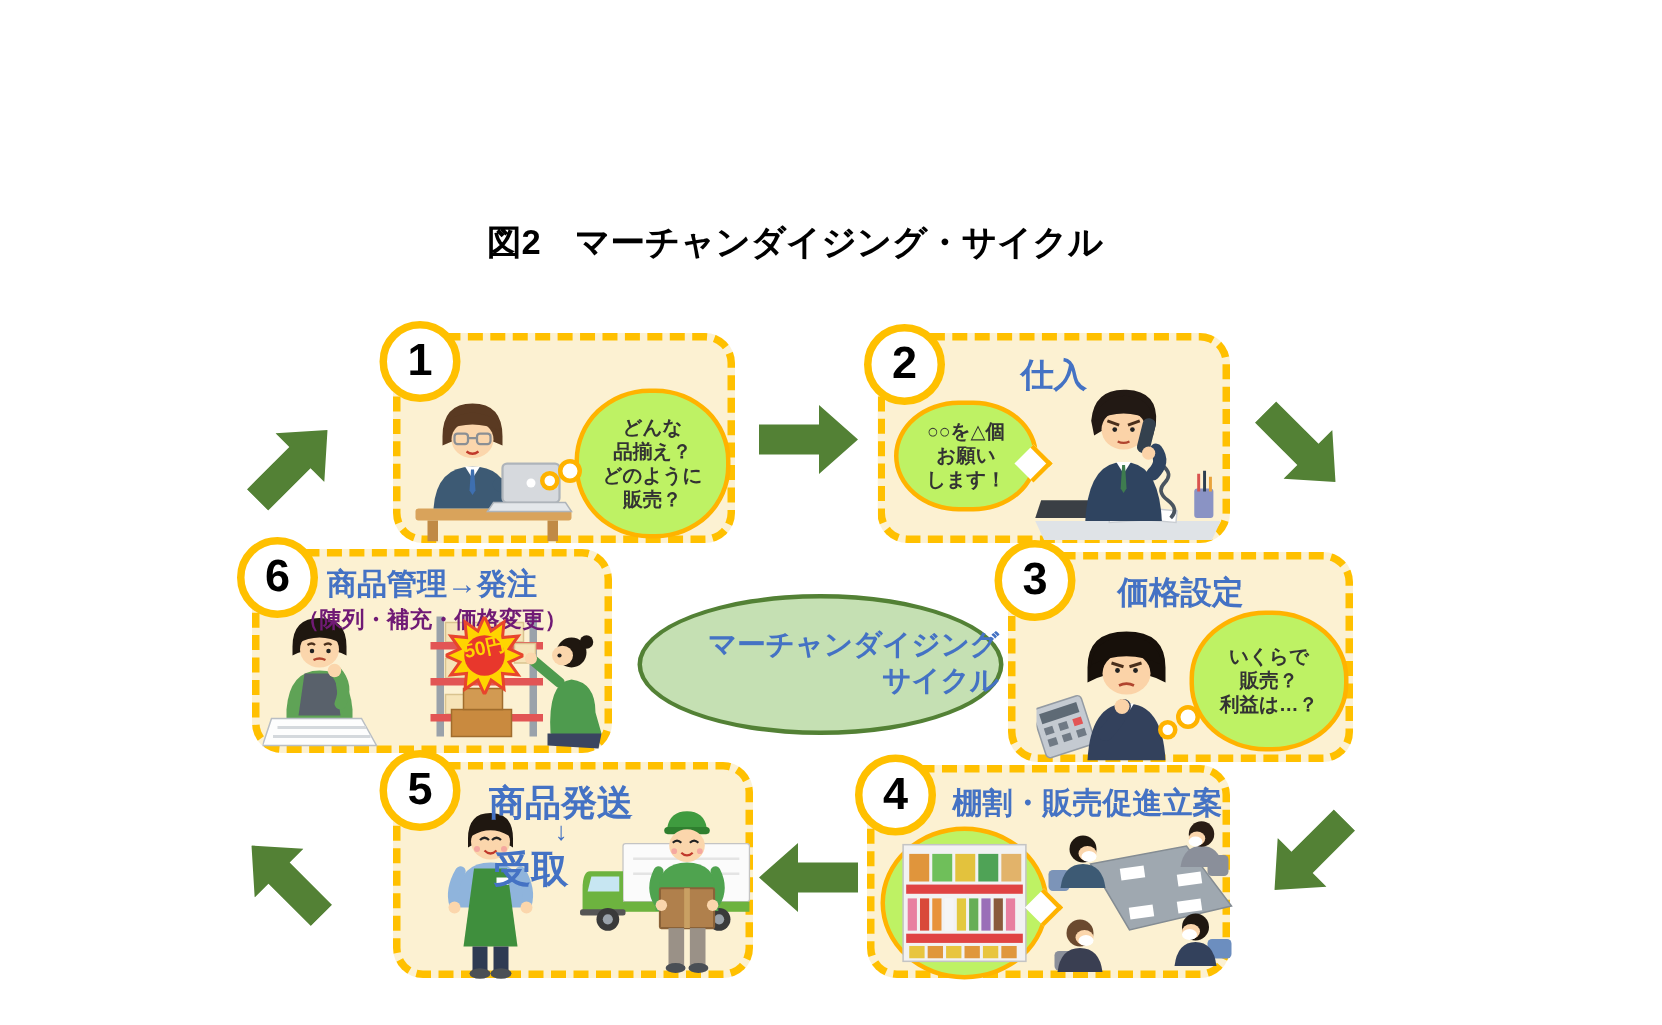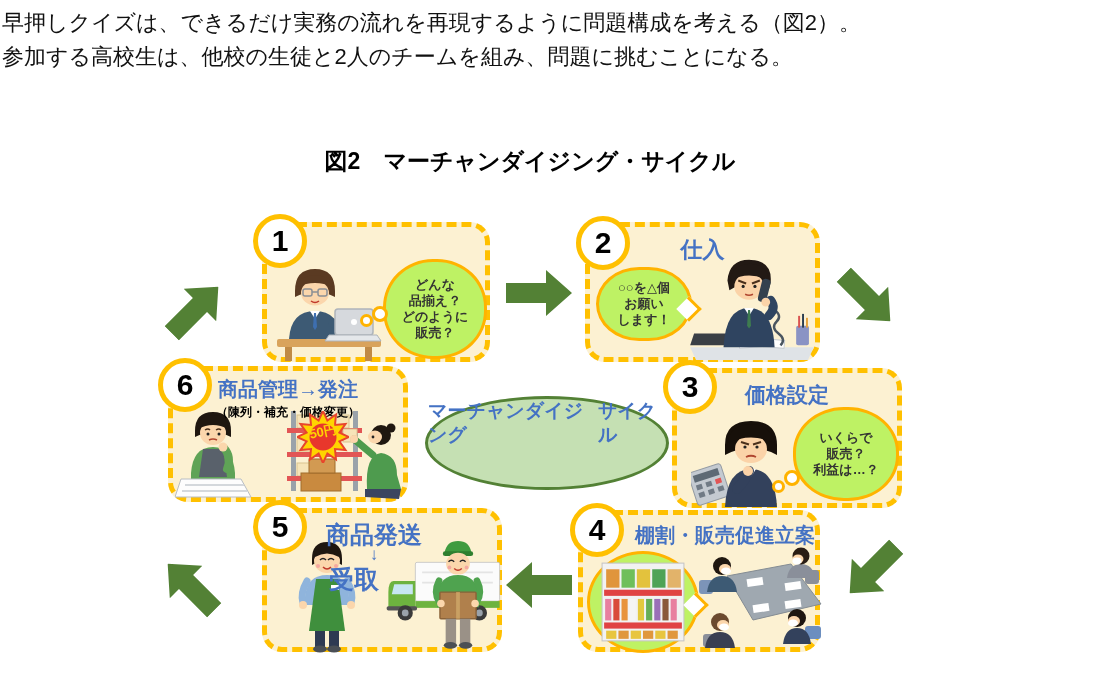--- a/index.html
+++ b/index.html
@@ -21,28 +21,28 @@
   .num{position:absolute;width:44px;height:44px;border-radius:50%;background:#fff;border:5px solid #FFC000;
        color:#000;font-size:30px;font-weight:700;text-align:center;line-height:44px;z-index:6;}
   #n1{left:253px;top:214px;} #n2{left:576px;top:216px;} #n3{left:663px;top:360px;}
   #n4{left:570px;top:503px;} #n5{left:253px;top:500px;} #n6{left:158px;top:358px;}
   .stitle{position:relative;z-index:3;color:#4472C4;font-weight:700;white-space:nowrap;}
   #s1 .stitle{margin:6px 0 0 52px;font-size:19px;}
   #s2 .stitle{margin:8px 0 16px 0;text-align:center;font-size:22px;}
   #s3 .stitle{margin:8px 0 0 0;text-align:center;font-size:21px;}
   #s4 .stitle{margin:7px 0 0 44px;font-size:20px;}
   #s6 .stitle{margin:5px 0 0 0;text-align:center;font-size:20px;}
-  .ssub{position:relative;z-index:3;color:#000000;font-weight:700;text-align:center;font-size:12px;margin-top:1px;}
+  .ssub{position:relative;z-index:3;color:#701a75;font-weight:700;text-align:center;font-size:15px;margin-top:1px;}
   
   .t5{position:absolute;left:0;width:100%;text-align:center;color:#4472C4;font-weight:700;z-index:4;}
   #t5a{top:6px;font-size:24px;left:-8px;} #t5b{top:32px;font-size:17px;left:-8px;} #t5c{top:50px;font-size:25px;left:-28px;}
   
   .center-ellipse{position:absolute;left:425px;top:396px;width:244px;height:94px;border-radius:50%;
       background:#C5E0B3;border:3px solid #538135;box-sizing:border-box;z-index:2;
-      display:flex;justify-content:center;align-items:flex-start;}
+      display:flex;flex-direction:column;justify-content:center;align-items:flex-end;}
   .center-ellipse div{color:#4472C4;font-weight:700;font-size:19px;line-height:24px;}
   
   .arrow{position:absolute;width:66px;height:46px;z-index:1;}
   .arrow polygon{fill:#538135;}
   #a61{left:162px;top:287px;transform:rotate(-45deg);}
   #a12{left:506px;top:270px;}
   #a23{left:834px;top:275px;transform:rotate(45deg);}
   #a34{left:840px;top:547px;transform:rotate(135deg);}
   #a45{left:506px;top:562px;transform:rotate(180deg);}
   #a56{left:158px;top:564px;transform:rotate(-135deg);}
@@ -76,24 +76,20 @@
   #il6shelf{left:88px;top:38px;width:146px;height:92px;}
   #burst{left:124px;top:40px;width:52px;height:52px;z-index:6;}
   #burst-label{position:absolute;left:124px;top:52px;width:52px;text-align:center;z-index:7;
       color:#FFD400;font-weight:700;font-size:13px;transform:rotate(-12deg);}
 </style>
 </head>
 <body>
 
 <div class="page">
 
-  <div class="intro">
-    <div>早押しクイズは、できるだけ実務の流れを再現するように問題構成を考える（図2）。</div>
-    <div>参加する高校生は、他校の生徒と2人のチームを組み、問題に挑むことになる。</div>
-  </div>
 
   <div class="fig-caption">図2　マーチャンダイジング・サイクル</div>
 
   <svg id="a61" class="arrow" viewBox="0 0 66 46">
       <polygon points="0,13 40,13 40,0 66,23 40,46 40,33 0,33"></polygon>
     </svg>
   <svg id="a12" class="arrow" viewBox="0 0 66 46">
       <polygon points="0,13 40,13 40,0 66,23 40,46 40,33 0,33"></polygon>
     </svg>
   <svg id="a23" class="arrow" viewBox="0 0 66 46">

